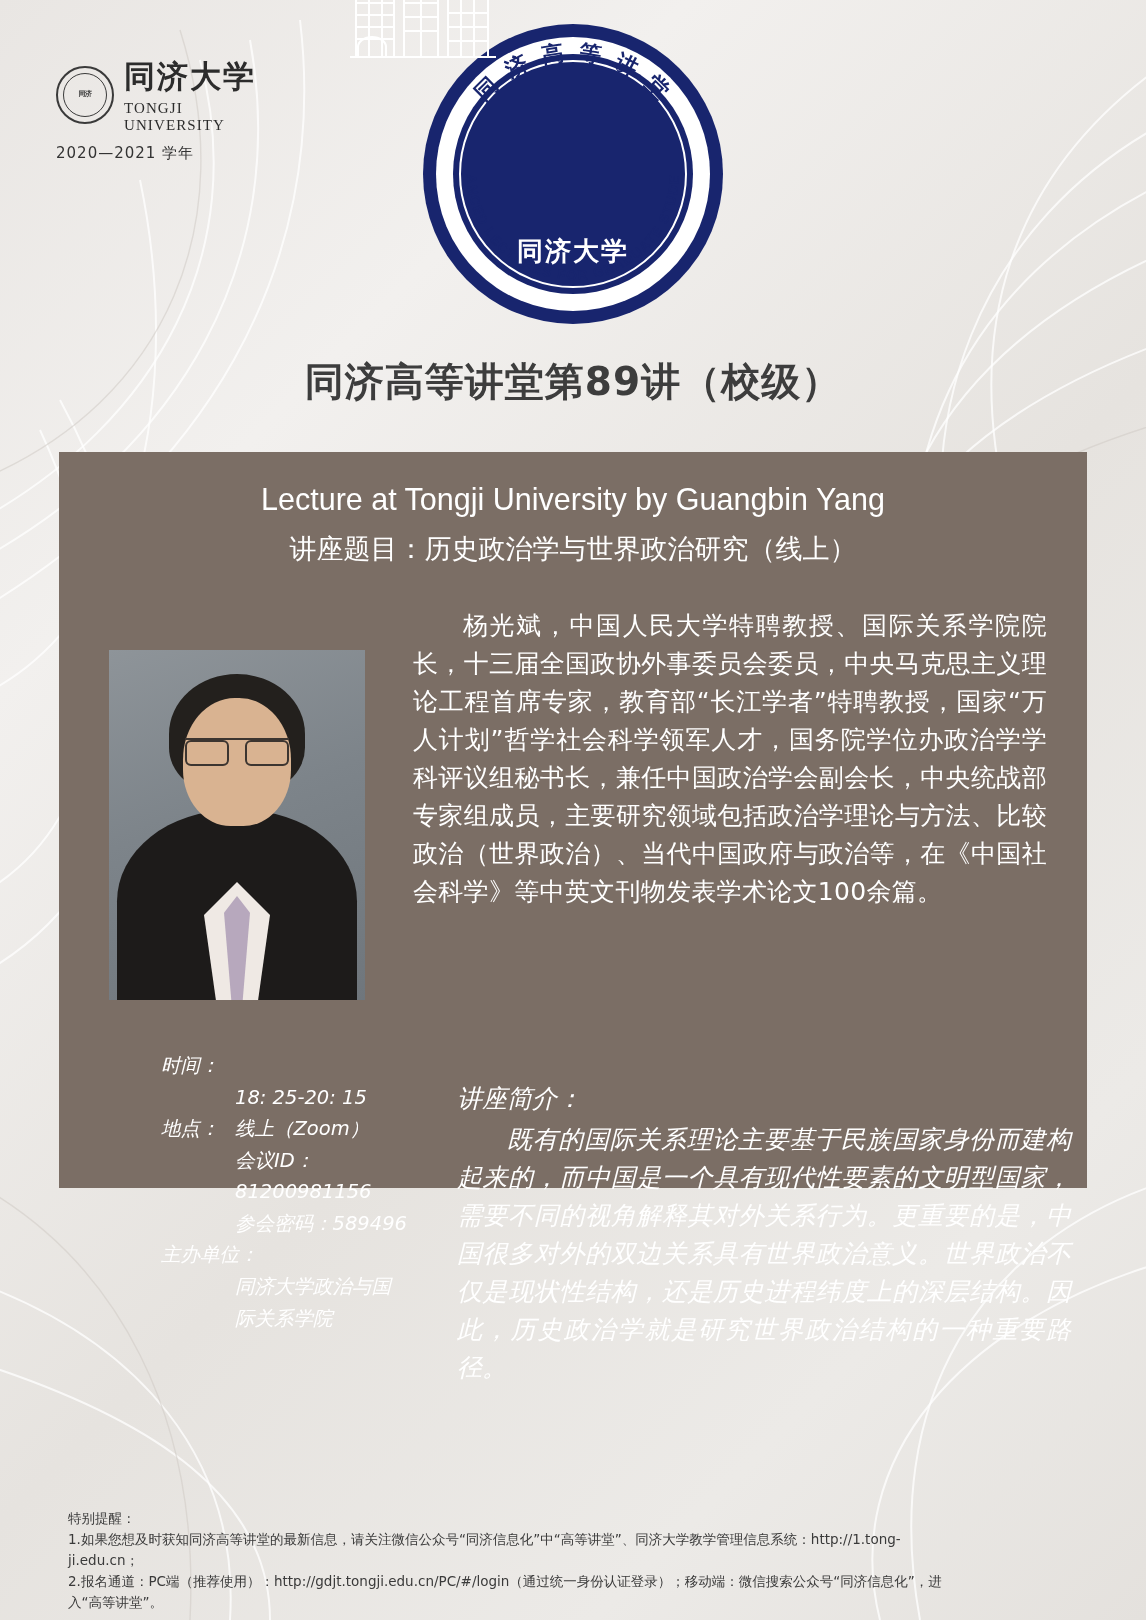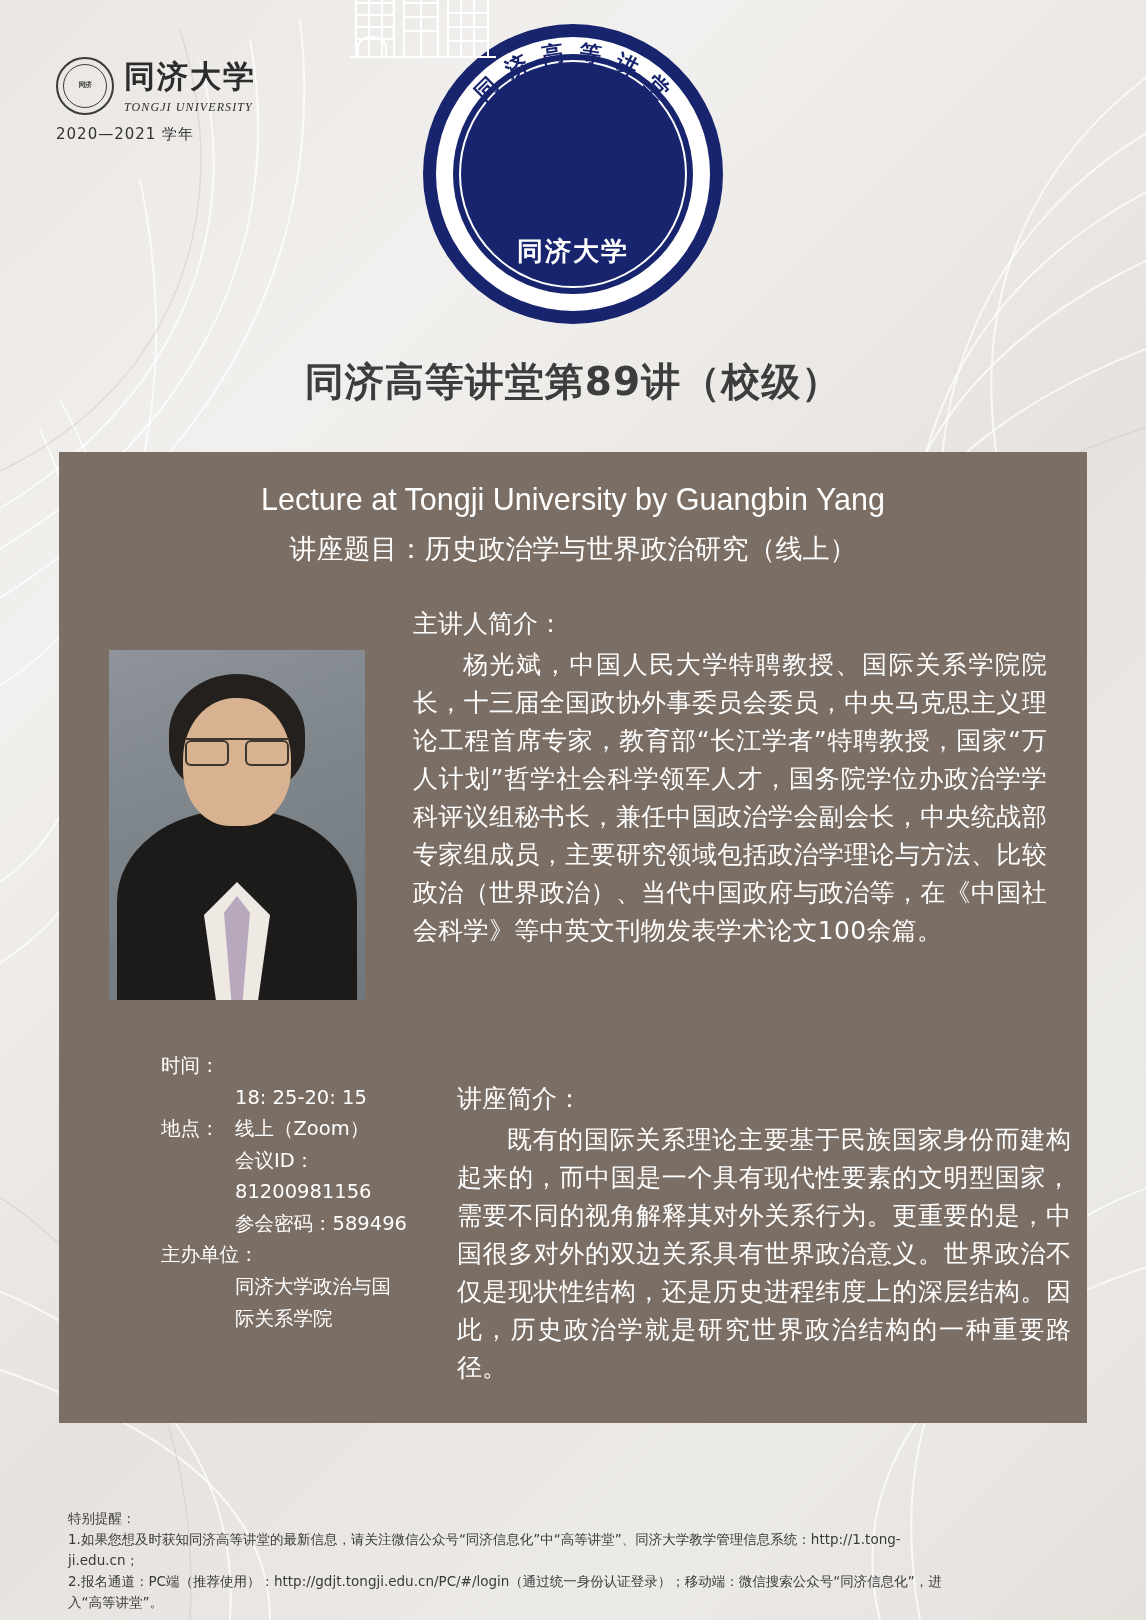--- a/index.html
+++ b/index.html
@@ -28,21 +28,21 @@
     border: 2px solid #3a3a3a; position: relative; flex: none;
     display: flex; align-items: center; justify-content: center;
     font-size: 7px; color: #3a3a3a; text-align: center; line-height: 1.05;
   }
   .tj-seal::before {
     content: ""; position: absolute; left: 5px; top: 5px; right: 5px; bottom: 5px;
     border: 1px solid #3a3a3a; border-radius: 50%;
   }
   .tj-seal span { position: relative; z-index: 2; font-weight: bold; letter-spacing: -0.5px;}
   .tj-name-cn { font-family: "DejaVu Serif", "Liberation Serif", serif; font-size: 31px; font-weight: bold; color: #2c2c2c; letter-spacing: 2px; }
-  .tj-name-en { font-size: 12px; color: #2c2c2c; letter-spacing: 1.1px; margin-top: 2px; font-family: "Liberation Serif", serif; font-style: italic;}
+  .tj-name-en { font-size: 15px; color: #2c2c2c; letter-spacing: 1.1px; margin-top: 2px; font-family: "Liberation Serif", serif;}
   .tj-year { margin-top: 10px; font-size: 15px; color: #333; letter-spacing: 1px; width: 205px;}
 
   
   .emblem {
     position: absolute; left: 50%; transform: translateX(-50%); top: 24px;
     width: 300px; height: 300px;
   }
   .emblem .ring-outer {
     position: absolute; inset: 0; border-radius: 50%;
     background: #18256e; 
@@ -71,21 +71,21 @@
   }
 
   .headline {
     position: absolute; left: 0; right: 0; top: 355px; text-align: center;
     font-family: "DejaVu Sans", sans-serif;
     font-size: 39px; font-weight: bold; color: #3d3d3d; letter-spacing: 1px;
   }
 
   
   .card {
-    position: absolute; left: 59px; top: 452px; width: 1028px; height: 971px;
+    position: absolute; left: 59px; top: 452px; width: 1028px; height: 736px;
     background: #7b6e65;
     color: #ffffff;
   }
   .card-title-en {
     text-align: center; font-size: 30.5px; color: #ffffff; padding-top: 30px;
     font-family: "Liberation Sans", sans-serif; font-weight: normal;
   }
   .card-title-cn {
     text-align: center; font-size: 27px; color: #ffffff; margin-top: 14px;
     font-family: "DejaVu Sans", sans-serif;
@@ -130,21 +130,21 @@
     width: 26px; height: 104px; background: #b7a8bd; clip-path: polygon(50% 0, 100% 16%, 72% 100%, 28% 100%, 0 16%);
   }
 
   .bio-text { flex: 1; padding-left: 48px; }
   .bio-label { font-size: 25px; margin-bottom: 6px; }
   .bio-body {
     font-size: 25px; line-height: 1.52; text-indent: 2em; text-align: justify;
     letter-spacing: 0.3px;
   }
 
-  .lower { display: flex; margin-top: 50px; padding: 0 16px 0 50px; }
+  .lower { display: flex; margin-top: 50px; padding: 0 16px 0 50px; font-style: italic; }
   .info-col { width: 300px; flex: none; font-size: 19.5px; line-height: 1.62; padding-left: 52px;}
   .info-row { display: flex; }
   .info-key { width: 74px; flex: none; }
   .info-val { flex: 1; }
   .info-sub { padding-left: 74px; }
 
   .abstract-col { flex: 1; padding-left: 48px; margin-top: 32px; }
   .abstract-label { font-size: 25px; margin-bottom: 6px; }
   .abstract-body { font-size: 25px; line-height: 1.52; text-indent: 2em; text-align: justify; }
 
@@ -257,21 +257,20 @@
     <div class="bio-section">
       <div class="portrait">
         <div class="p-body"></div>
         <div class="p-shirt"></div>
         <div class="p-tie"></div>
         <div class="p-hair"></div>
         <div class="p-face"></div>
         <div class="p-glass"></div>
       </div>
       <div class="bio-text">
-        <div class="bio-label">主讲人简介：</div>
         <div class="bio-body">杨光斌，中国人民大学特聘教授、国际关系学院院长，十三届全国政协外事委员会委员，中央马克思主义理论工程首席专家，教育部“长江学者”特聘教授，国家“万人计划”哲学社会科学领军人才，国务院学位办政治学学科评议组秘书长，兼任中国政治学会副会长，中央统战部专家组成员，主要研究领域包括政治学理论与方法、比较政治（世界政治）、当代中国政府与政治等，在《中国社会科学》等中英文刊物发表学术论文100余篇。</div>
       </div>
     </div>
 
     <div class="lower">
       <div class="info-col">
         <div class="info-row">
           <div class="info-key">时间：</div>
         </div>
         <div class="info-sub">18: 25-20: 15</div>

